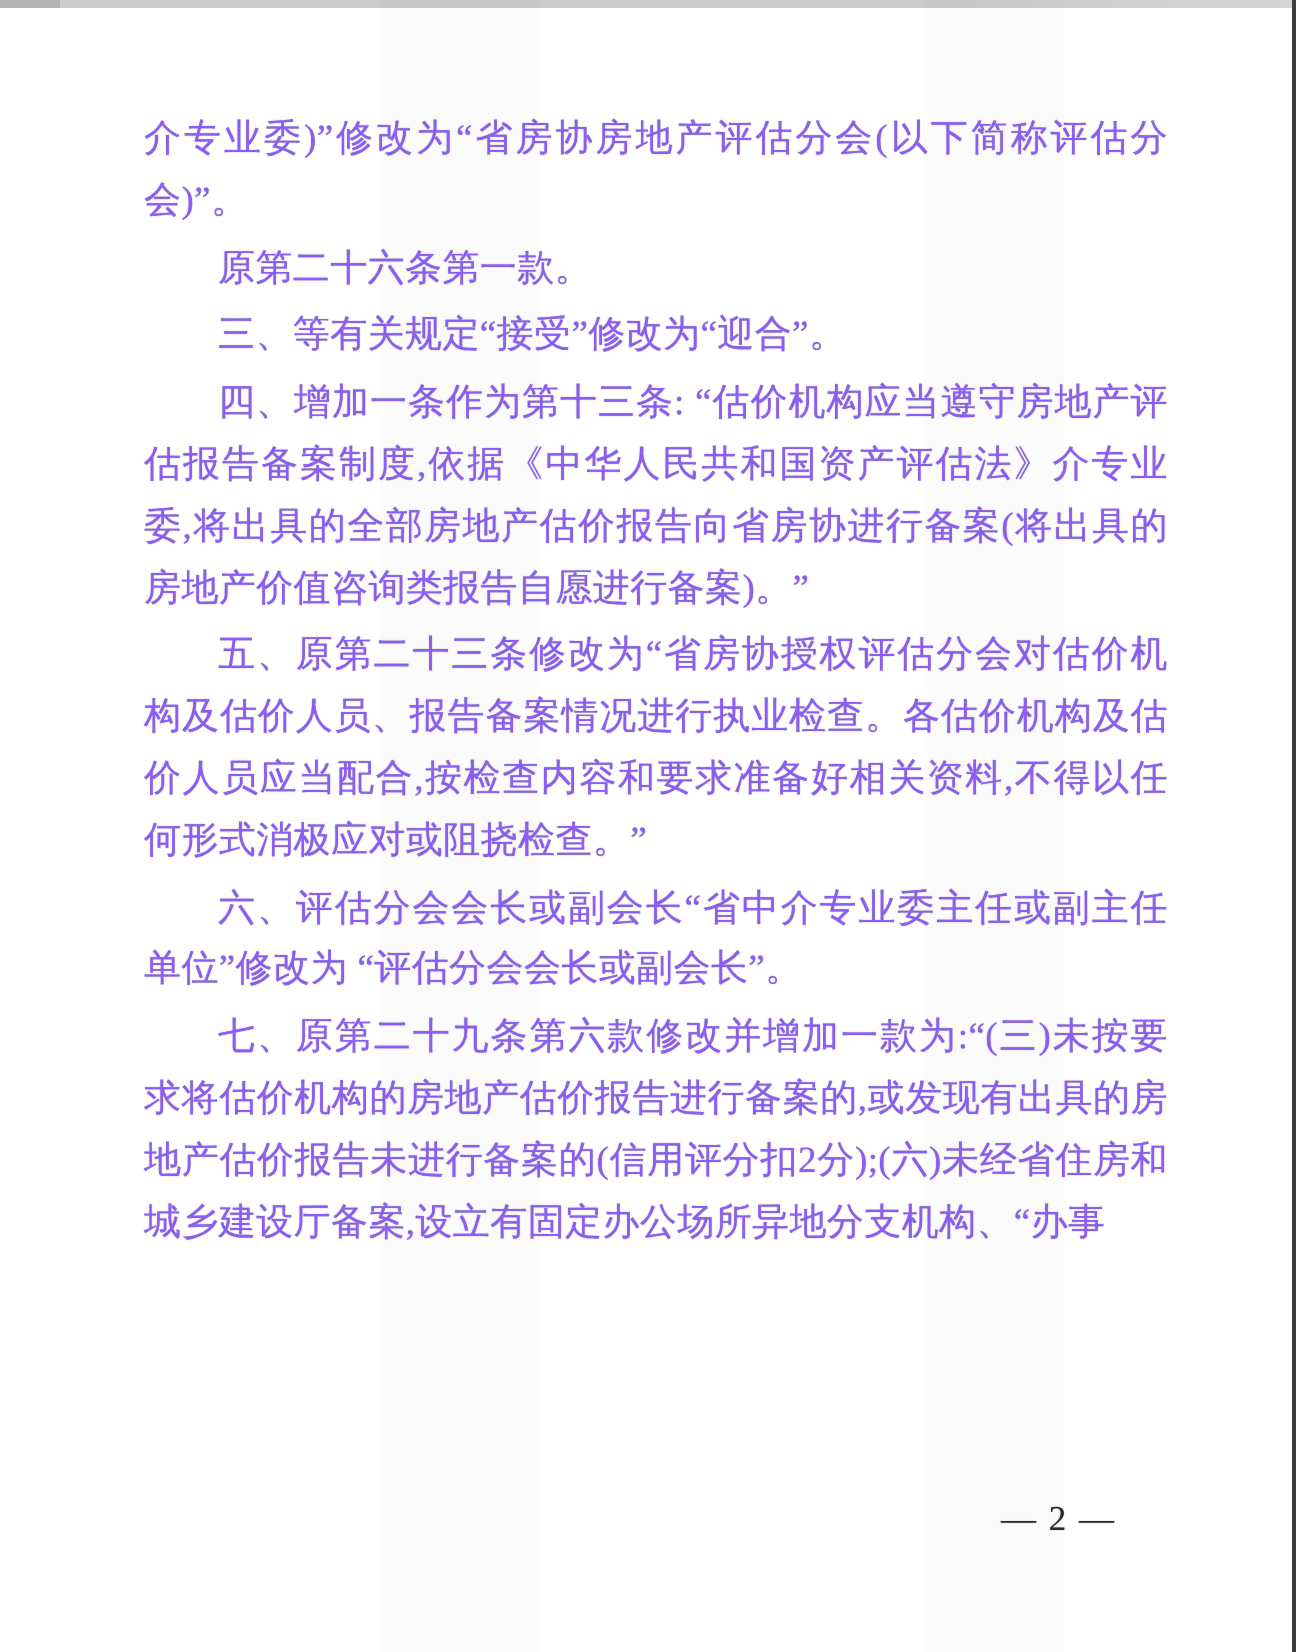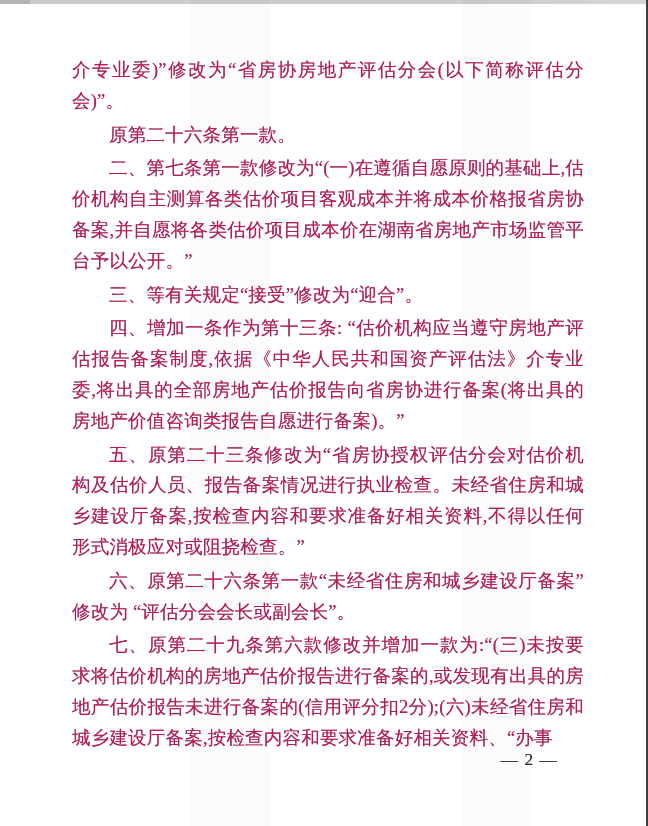--- a/index.html
+++ b/index.html
@@ -35,21 +35,21 @@
     top: 0;
     height: 100%;
     background: rgba(120,120,120,0.03);
   }
   
   .doc-body {
     position: absolute;
     top: 55px;
     left: 72px;
     width: 512px;
-    color: #be185d;
+    color: #8b5cf6;
     font-size: 18.5px;
     line-height: 30.8px;
     text-align: justify;
     text-justify: inter-ideograph;
     letter-spacing: 0.2px;
     text-shadow: 0 0 0.6px rgba(45,45,45,0.55);
   }
   .doc-body p {
     margin: 0;
   }
@@ -75,23 +75,22 @@
 <div class="page">
 
   <div class="scan-edge-top"></div>
   <div class="scan-edge-right"></div>
   <div class="scan-streak" style="left:190px;width:80px;"></div>
   <div class="scan-streak" style="left:462px;width:70px;"></div>
 
   <div class="doc-body">
     <p>介专业委)”修改为“省房协房地产评估分会(以下简称评估分会)”。</p>
     <p class="indent">原第二十六条第一款。</p>
-    <p class="indent">二、第七条第一款修改为“(一)在遵循自愿原则的基础上,估价机构自主测算各类估价项目客观成本并将成本价格报省房协备案,并自愿将各类估价项目成本价在湖南省房地产市场监管平台予以公开。”</p>
     <p class="indent">三、等有关规定“接受”修改为“迎合”。</p>
     <p class="indent">四、增加一条作为第十三条: “估价机构应当遵守房地产评估报告备案制度,依据《中华人民共和国资产评估法》介专业委,将出具的全部房地产估价报告向省房协进行备案(将出具的房地产价值咨询类报告自愿进行备案)。”</p>
-    <p class="indent">五、原第二十三条修改为“省房协授权评估分会对估价机构及估价人员、报告备案情况进行执业检查。未经省住房和城乡建设厅备案,按检查内容和要求准备好相关资料,不得以任何形式消极应对或阻挠检查。”</p>
-    <p class="indent">六、原第二十六条第一款“未经省住房和城乡建设厅备案”修改为 “评估分会会长或副会长”。</p>
-    <p class="indent">七、原第二十九条第六款修改并增加一款为:“(三)未按要求将估价机构的房地产估价报告进行备案的,或发现有出具的房地产估价报告未进行备案的(信用评分扣2分);(六)未经省住房和城乡建设厅备案,按检查内容和要求准备好相关资料、“办事</p>
+    <p class="indent">五、原第二十三条修改为“省房协授权评估分会对估价机构及估价人员、报告备案情况进行执业检查。各估价机构及估价人员应当配合,按检查内容和要求准备好相关资料,不得以任何形式消极应对或阻挠检查。”</p>
+    <p class="indent">六、评估分会会长或副会长“省中介专业委主任或副主任单位”修改为 “评估分会会长或副会长”。</p>
+    <p class="indent">七、原第二十九条第六款修改并增加一款为:“(三)未按要求将估价机构的房地产估价报告进行备案的,或发现有出具的房地产估价报告未进行备案的(信用评分扣2分);(六)未经省住房和城乡建设厅备案,设立有固定办公场所异地分支机构、“办事</p>
   </div>
 
   <div class="page-number">— 2 —</div>
 
 </div>
 
 </body></html>

